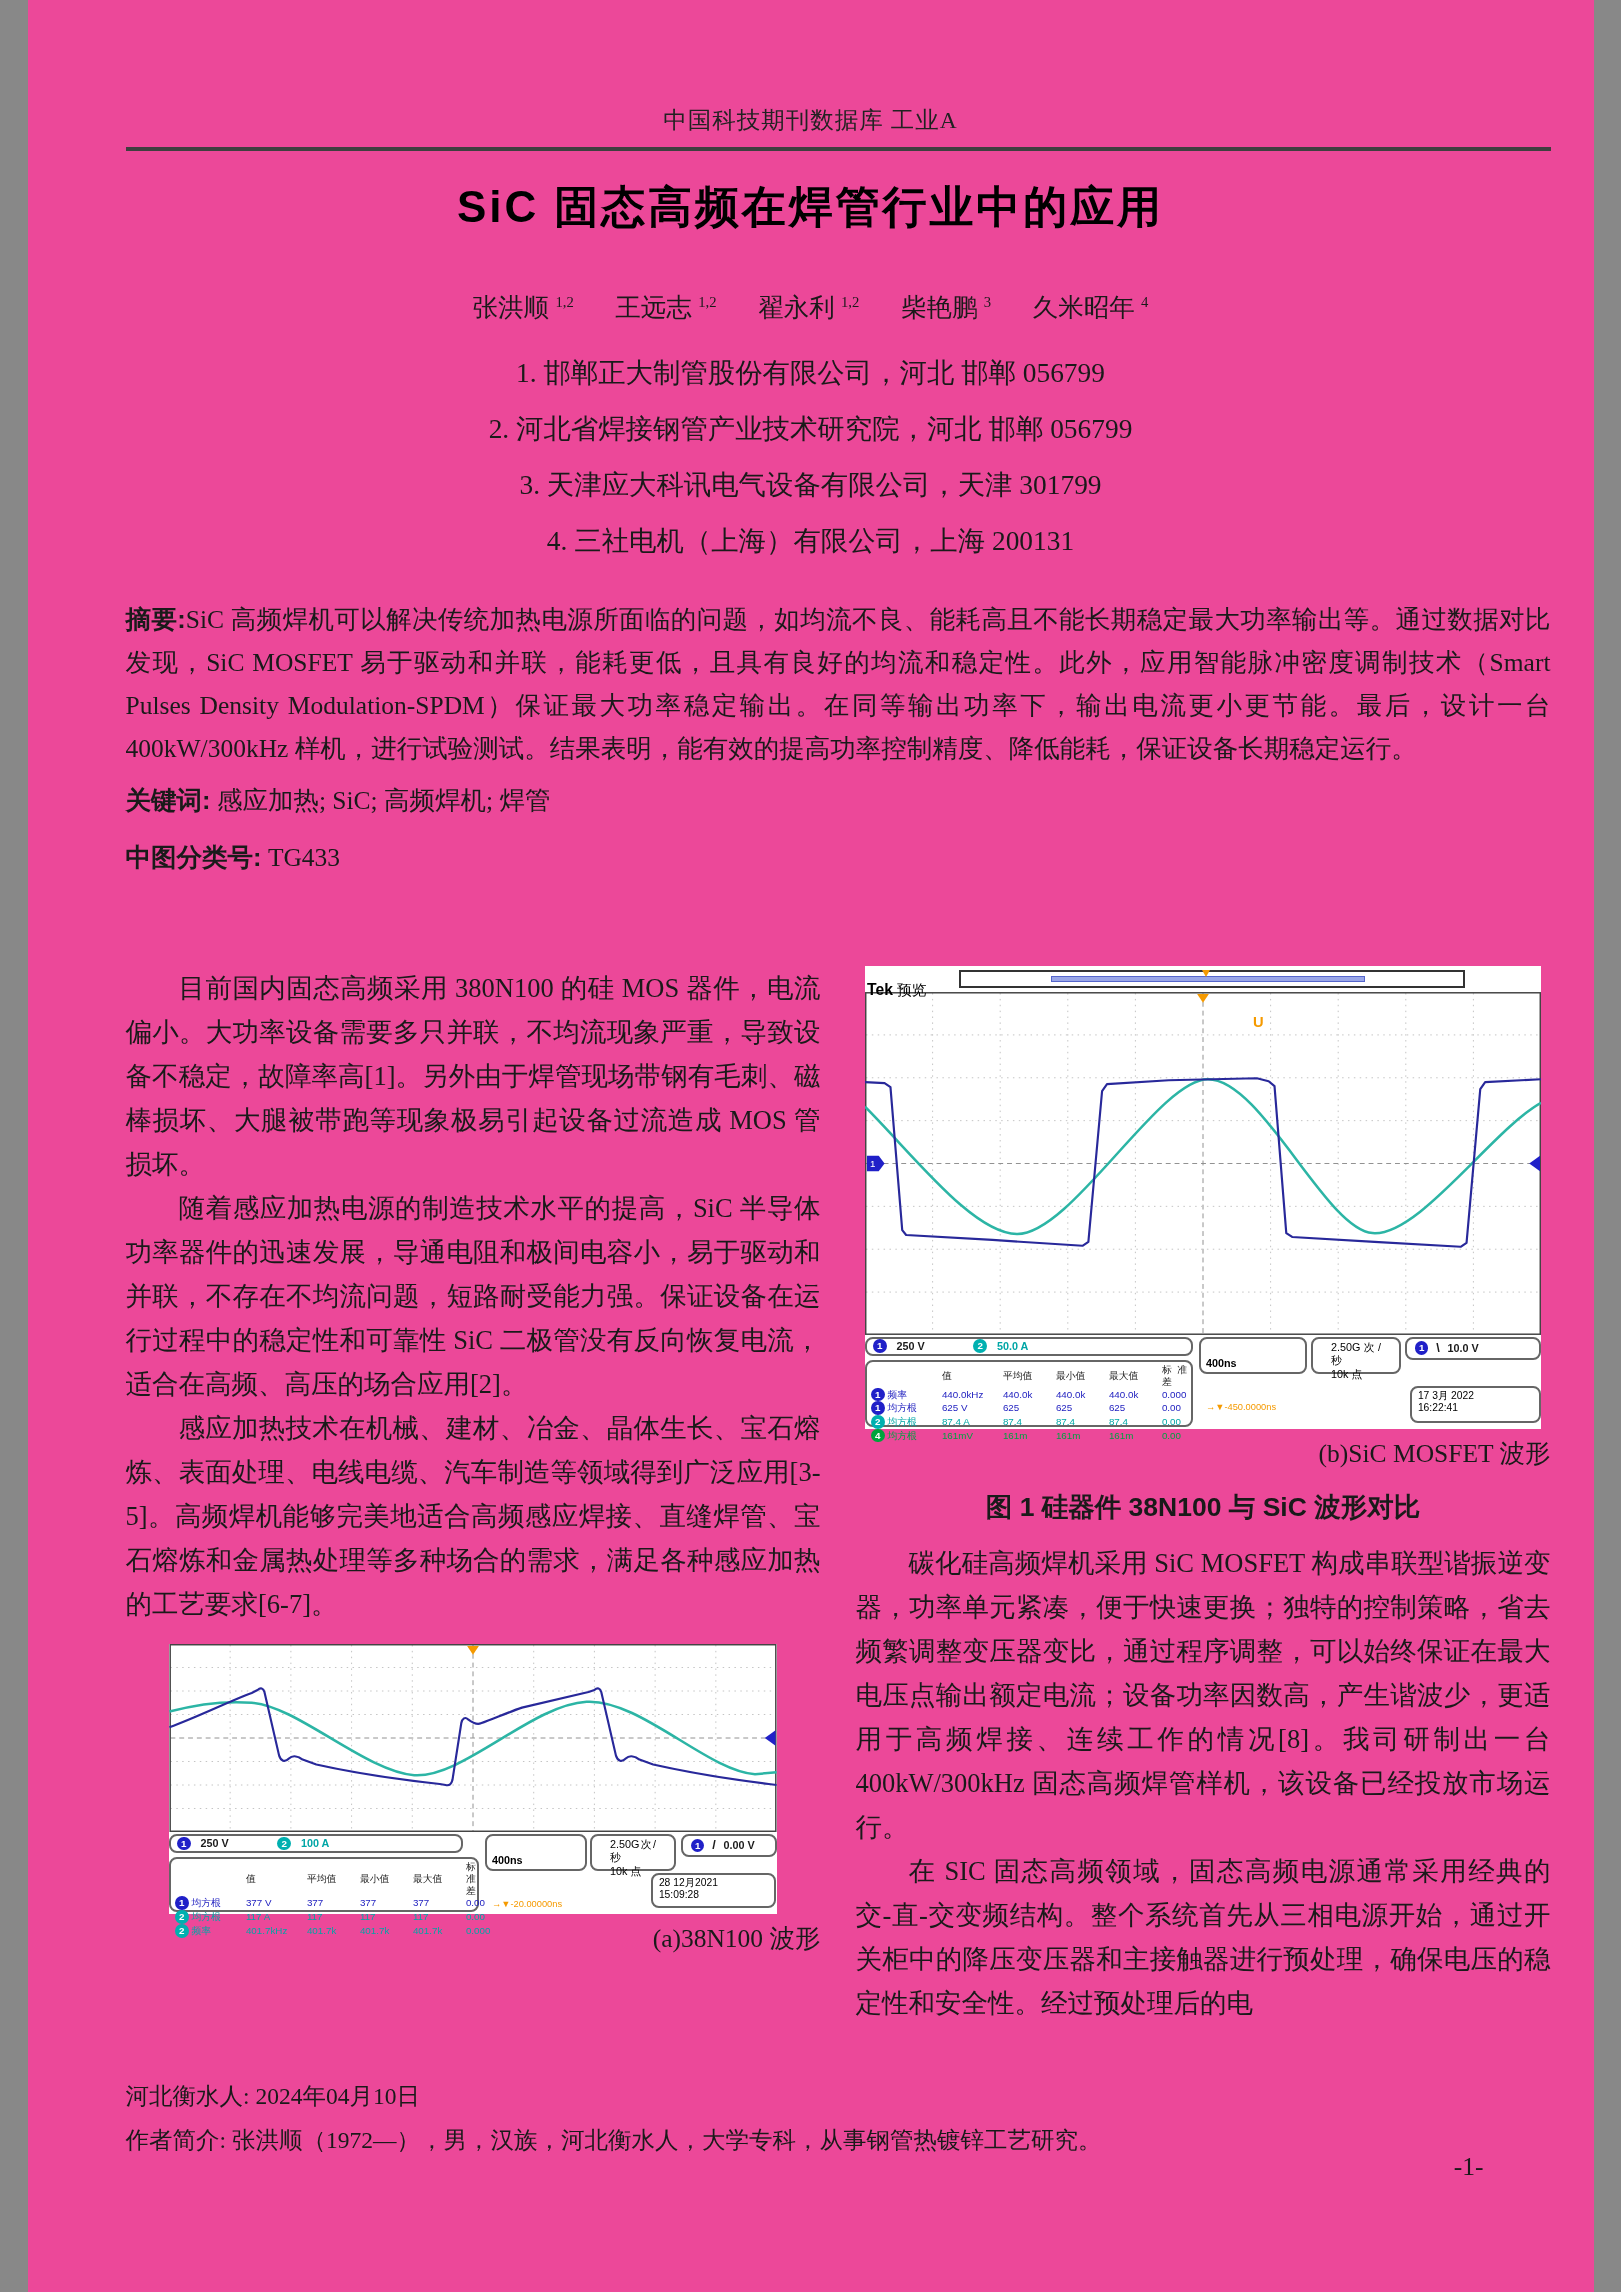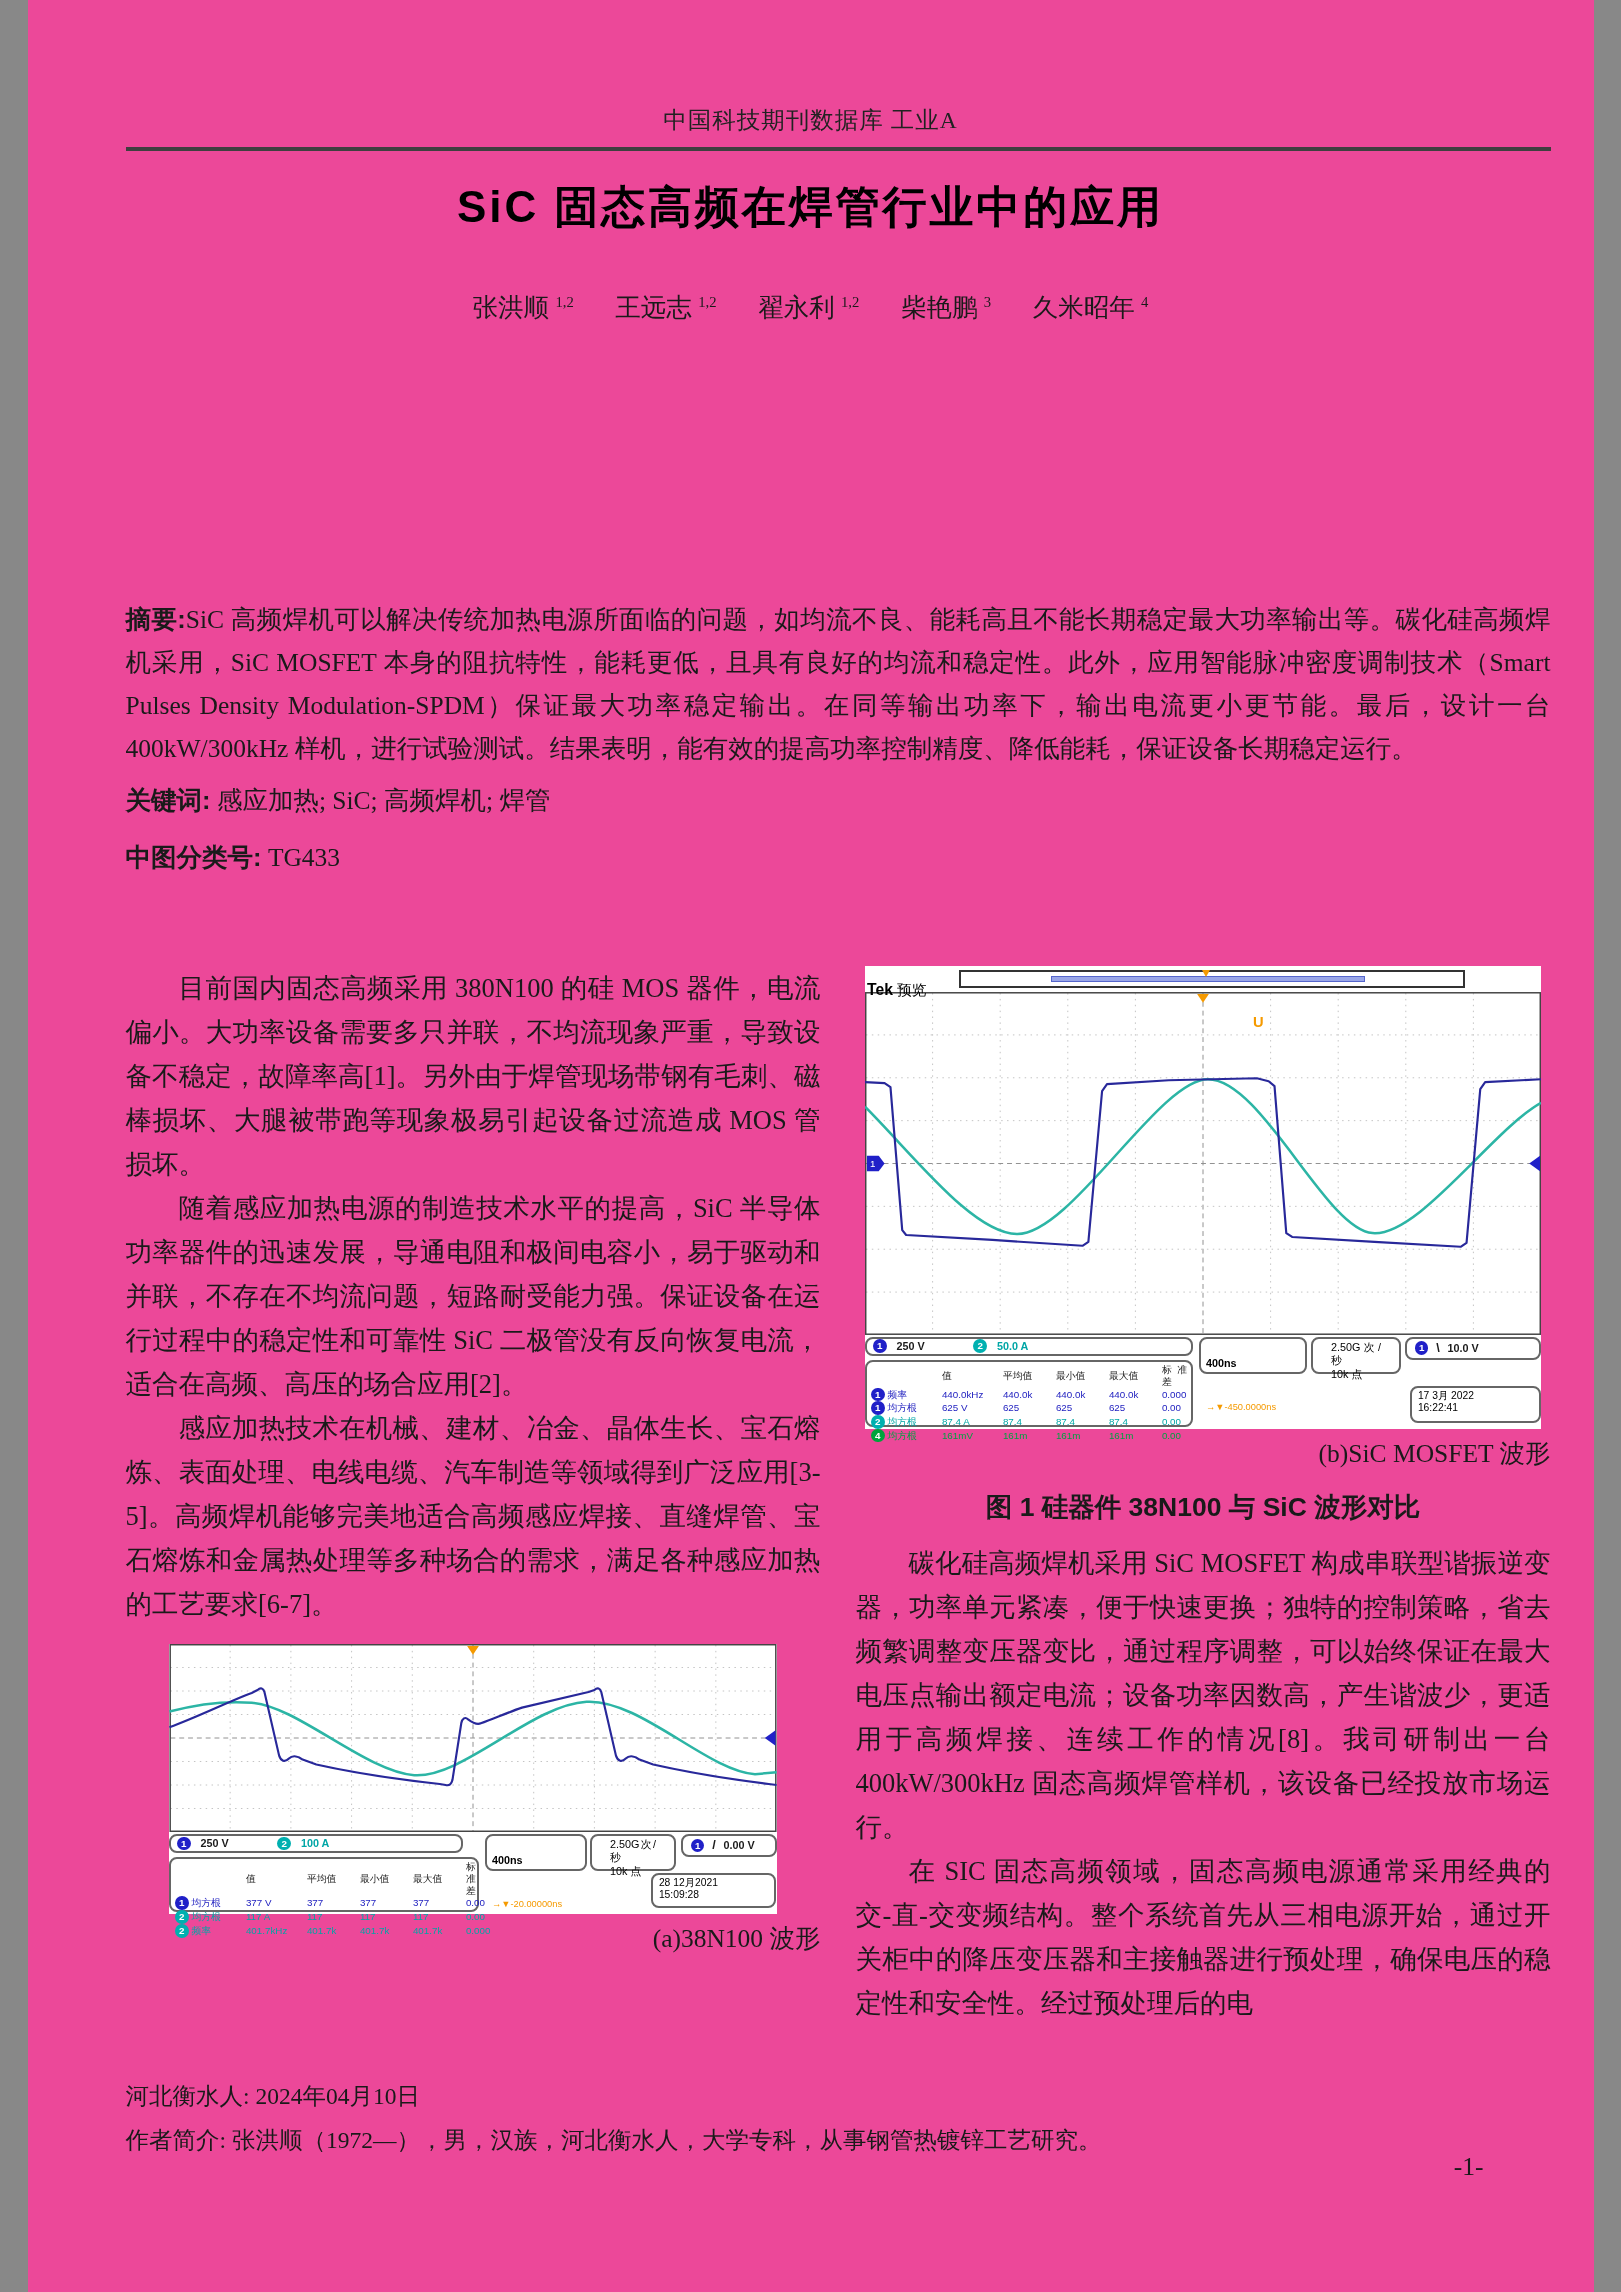--- a/index.html
+++ b/index.html
@@ -91,23 +91,29 @@
   <div class="paper-title">SiC 固态高频在焊管行业中的应用</div>
 
   <div class="authors">
     <span class="au"><span>张洪顺</span> <sup>1,2</sup></span>
     <span class="au"><span>王远志</span> <sup>1,2</sup></span>
     <span class="au"><span>翟永利</span> <sup>1,2</sup></span>
     <span class="au"><span>柴艳鹏</span> <sup>3</sup></span>
     <span class="au"><span>久米昭年</span> <sup>4</sup></span>
   </div>
 
+  <div class="affils">
+    <div>1. 邯郸正大制管股份有限公司，河北 邯郸 056799</div>
+    <div>2. 河北省焊接钢管产业技术研究院，河北 邯郸 056799</div>
+    <div>3. 天津应大科讯电气设备有限公司，天津 301799</div>
+    <div>4. 三社电机（上海）有限公司，上海 200131</div>
+  </div>
 
   <div class="front">
-    <p><span class="lbl">摘要:</span><span>SiC 高频焊机可以解决传统加热电源所面临的问题，如均流不良、能耗高且不能长期稳定最大功率输出等。碳化硅高频焊机采用，SiC MOSFET 本身的阻抗特性，能耗更低，且具有良好的均流和稳定性。此外，应用智能脉冲密度调制技术（Smart Pulses Density Modulation-SPDM）保证最大功率稳定输出。在同等输出功率下，输出电流更小更节能。最后，设计一台 400kW/300kHz 样机，进行试验测试。结果表明，能有效的提高功率控制精度、降低能耗，保证设备长期稳定运行。</span></p>
+    <p><span class="lbl">摘要:</span><span>SiC 高频焊机可以解决传统加热电源所面临的问题，如均流不良、能耗高且不能长期稳定最大功率输出等。通过数据对比发现，SiC MOSFET 易于驱动和并联，能耗更低，且具有良好的均流和稳定性。此外，应用智能脉冲密度调制技术（Smart Pulses Density Modulation-SPDM）保证最大功率稳定输出。在同等输出功率下，输出电流更小更节能。最后，设计一台 400kW/300kHz 样机，进行试验测试。结果表明，能有效的提高功率控制精度、降低能耗，保证设备长期稳定运行。</span></p>
     <p class="kw"><span class="lbl">关键词:</span> <span>感应加热; SiC; 高频焊机; 焊管</span></p>
     <p class="clc"><span class="lbl">中图分类号:</span> <span>TG433</span></p>
   </div>
 
   <div class="cols">
 
     <div class="col">
       <p>目前国内固态高频采用 380N100 的硅 MOS 器件，电流偏小。大功率设备需要多只并联，不均流现象严重，导致设备不稳定，故障率高[1]。另外由于焊管现场带钢有毛刺、磁棒损坏、大腿被带跑等现象极易引起设备过流造成 MOS 管损坏。</p>
       <p>随着感应加热电源的制造技术水平的提高，SiC 半导体功率器件的迅速发展，导通电阻和极间电容小，易于驱动和并联，不存在不均流问题，短路耐受能力强。保证设备在运行过程中的稳定性和可靠性 SiC 二极管没有反向恢复电流，适合在高频、高压的场合应用[2]。</p>
       <p>感应加热技术在机械、建材、冶金、晶体生长、宝石熔炼、表面处理、电线电缆、汽车制造等领域得到广泛应用[3-5]。高频焊机能够完美地适合高频感应焊接、直缝焊管、宝石熔炼和金属热处理等多种场合的需求，满足各种感应加热的工艺要求[6-7]。</p>

